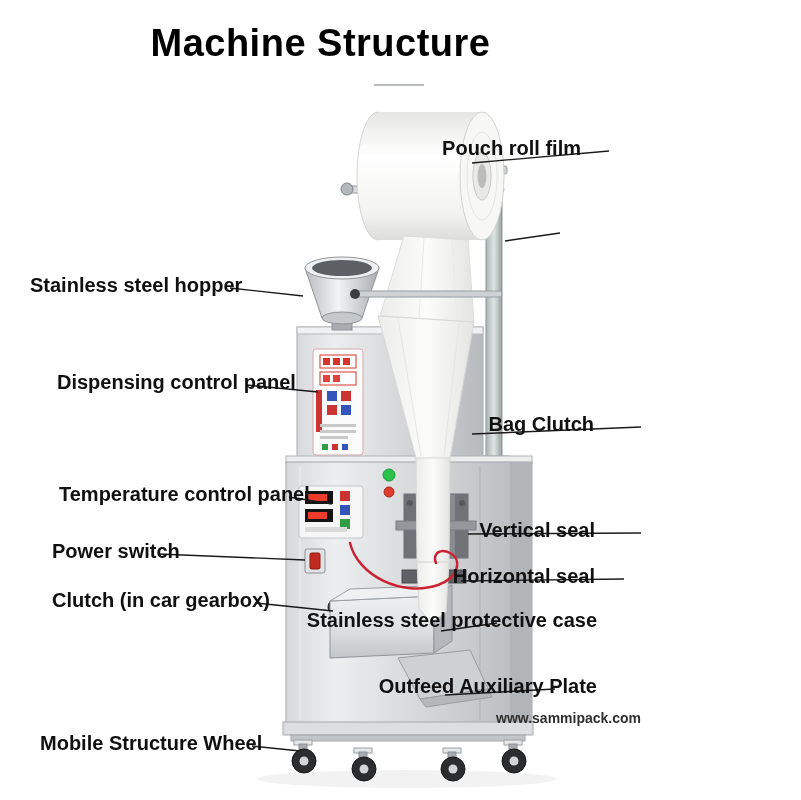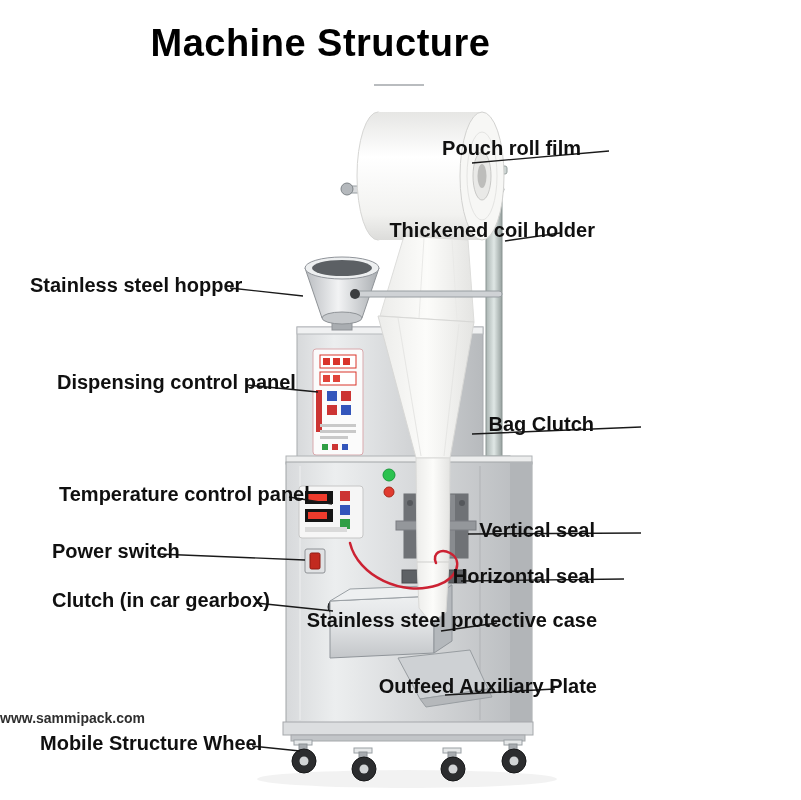--- a/index.html
+++ b/index.html
@@ -2,21 +2,21 @@
 <html><head>
 <meta charset="utf-8">
 <style>
   html,body{margin:0;padding:0;background:#ffffff;}
   .page{position:relative;width:641px;height:800px;background:#ffffff;overflow:hidden;
         font-family:"Liberation Sans",sans-serif;color:#000;}
   .title{position:absolute;top:22px;left:0;width:100%;text-align:center;
          font-size:38px;font-weight:700;letter-spacing:0.5px;color:#000;}
   .title-underline{position:absolute;top:84px;left:374px;width:50px;height:2px;background:#b9bcbf;}
   .label{position:absolute;font-size:20px;font-weight:700;color:#101010;white-space:nowrap;}
-  .watermark{position:absolute;top:710px;left:0;width:100%;text-align:left;
+  .watermark{position:absolute;top:710px;left:0;width:100%;text-align:right;
              font-size:14px;font-weight:700;color:#2f2f2f;}
   .machine-svg{position:absolute;left:0;top:0;}
 </style>
 </head>
 <body>
 
 <div class="page">
 
   <svg class="machine-svg" width="801" height="800" viewBox="0 0 801 800">
     <defs>
@@ -237,21 +237,20 @@
       <line x1="497" y1="623" x2="441" y2="631"></line>
       <line x1="555" y1="689" x2="445" y2="695"></line>
       <line x1="252" y1="746" x2="300" y2="751"></line>
     </g>
   </svg>
 
   <div class="title">Machine Structure</div>
   <div class="title-underline"></div>
 
   <div class="label" style="right:60px;top:137px">Pouch roll film</div>
-  <div class="label" style="right:46px;top:219px">Thickened coil holder</div>
   <div class="label" style="left:30px;top:274px">Stainless steel hopper</div>
   <div class="label" style="left:57px;top:371px">Dispensing control panel</div>
   <div class="label" style="right:47px;top:413px">Bag Clutch</div>
   <div class="label" style="left:59px;top:483px">Temperature control panel</div>
   <div class="label" style="right:46px;top:519px">Vertical seal</div>
   <div class="label" style="left:52px;top:540px">Power switch</div>
   <div class="label" style="right:46px;top:565px">Horizontal seal</div>
   <div class="label" style="left:52px;top:589px">Clutch (in car gearbox)</div>
   <div class="label" style="right:44px;top:675px">Outfeed Auxiliary Plate</div>
   <div class="label" style="right:44px;top:609px">Stainless steel protective case</div>

